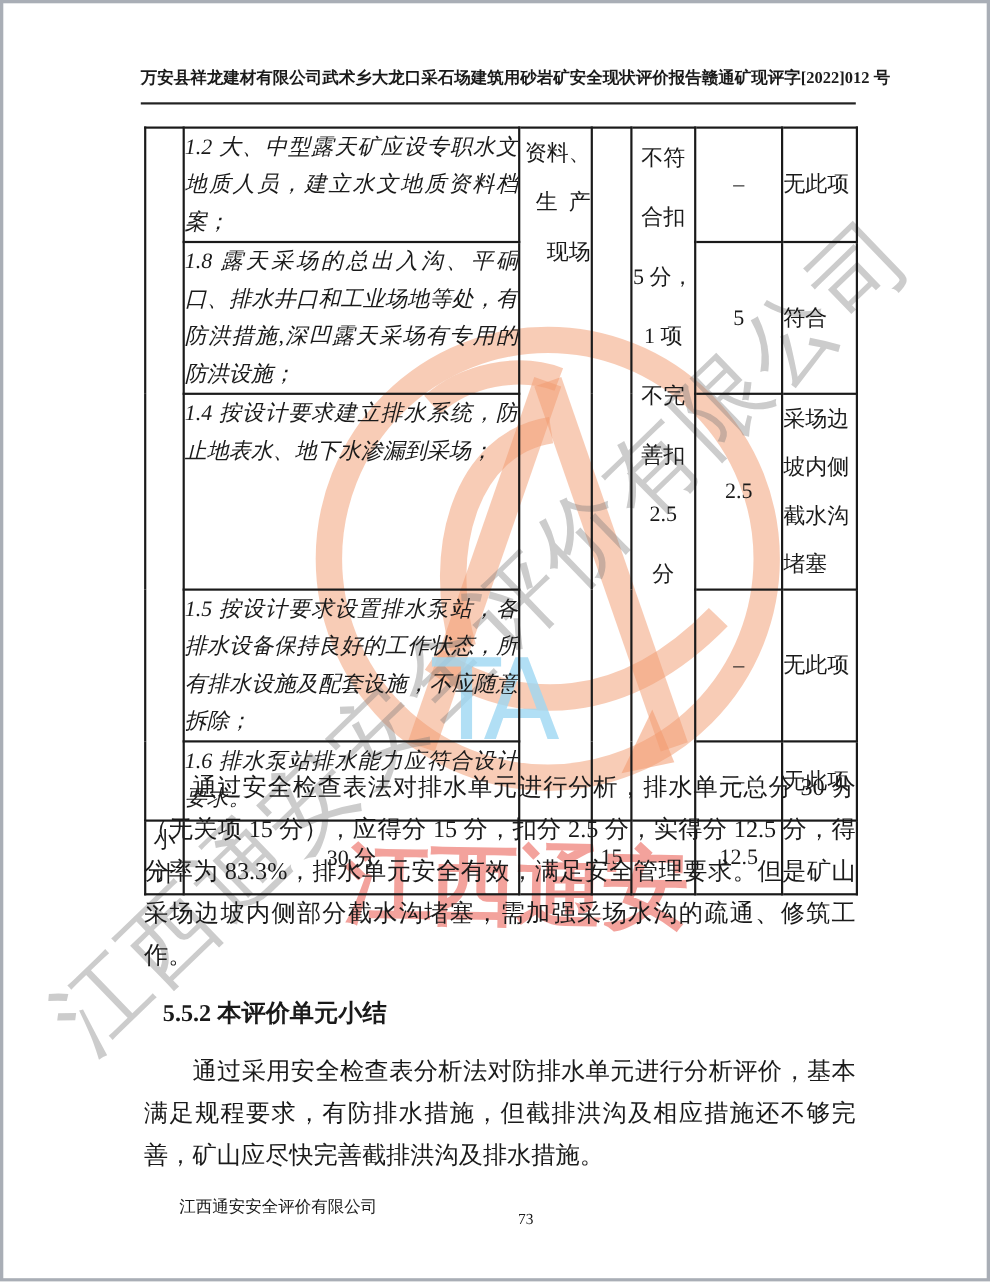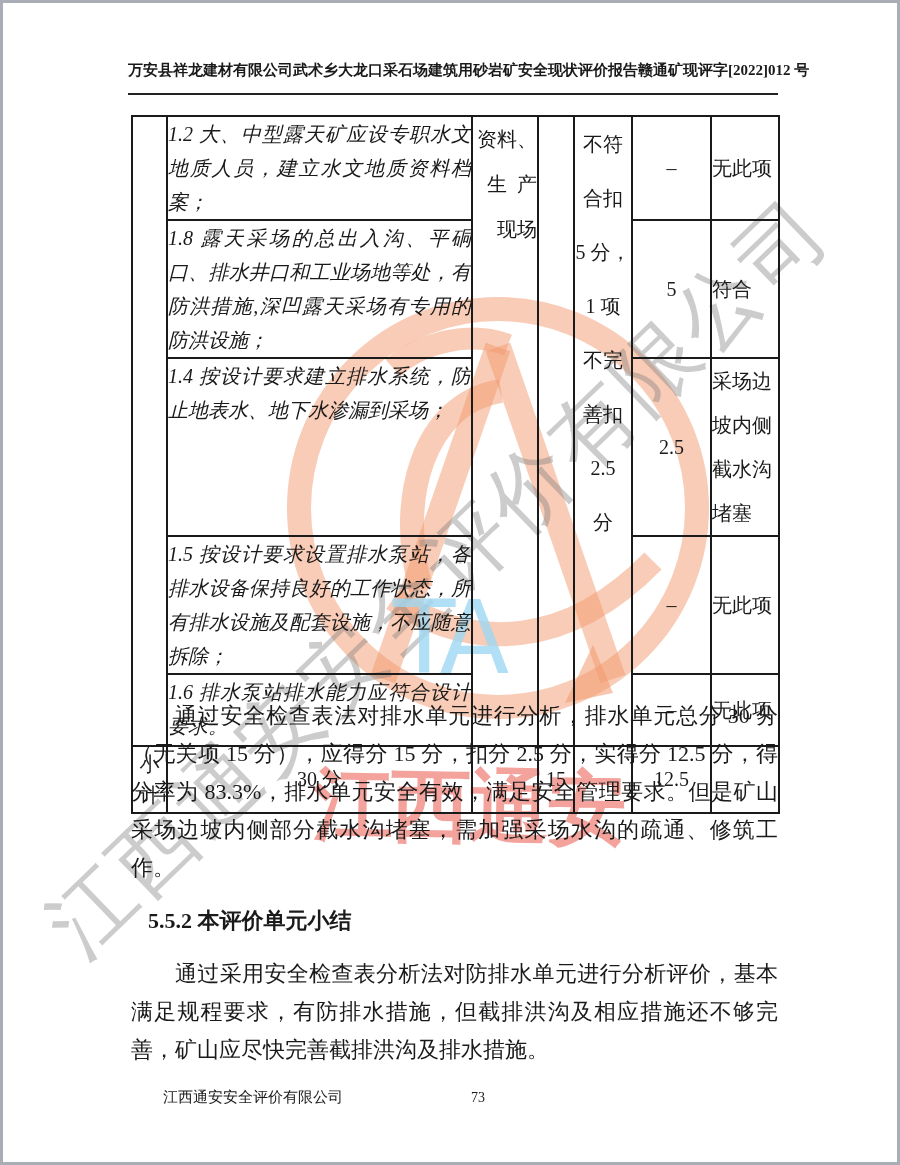--- a/index.html
+++ b/index.html
@@ -56,21 +56,21 @@
   .para{
     margin:0;padding:0;font-size:22px;line-height:38px;
     text-align:justify;text-indent:2em;
   }
   .para.first{margin-top:10px;}
   .h3{
     margin:17px;padding:0;font-size:22px;line-height:34px;font-weight:bold;
   }
   .footer{position:absolute;left:0;top:1085px;width:900px;height:24px;font-size:15px;}
   .footer .company{position:absolute;left:160px;top:0;}
-  .footer .pageno{position:absolute;left:440px;top:2px;width:70px;text-align:center;font-size:14px;}
+  .footer .pageno{position:absolute;left:440px;top:14px;width:70px;text-align:center;font-size:14px;}
 </style>
 </head>
 <body>
 
 <div class="page">
 
   <div class="wm">
     <svg width="900" height="1165" viewBox="0 0 900 1165">
       <g fill="none" stroke="rgba(242,153,109,0.5)">
         <circle cx="495" cy="505" r="199" stroke-width="24"></circle>

